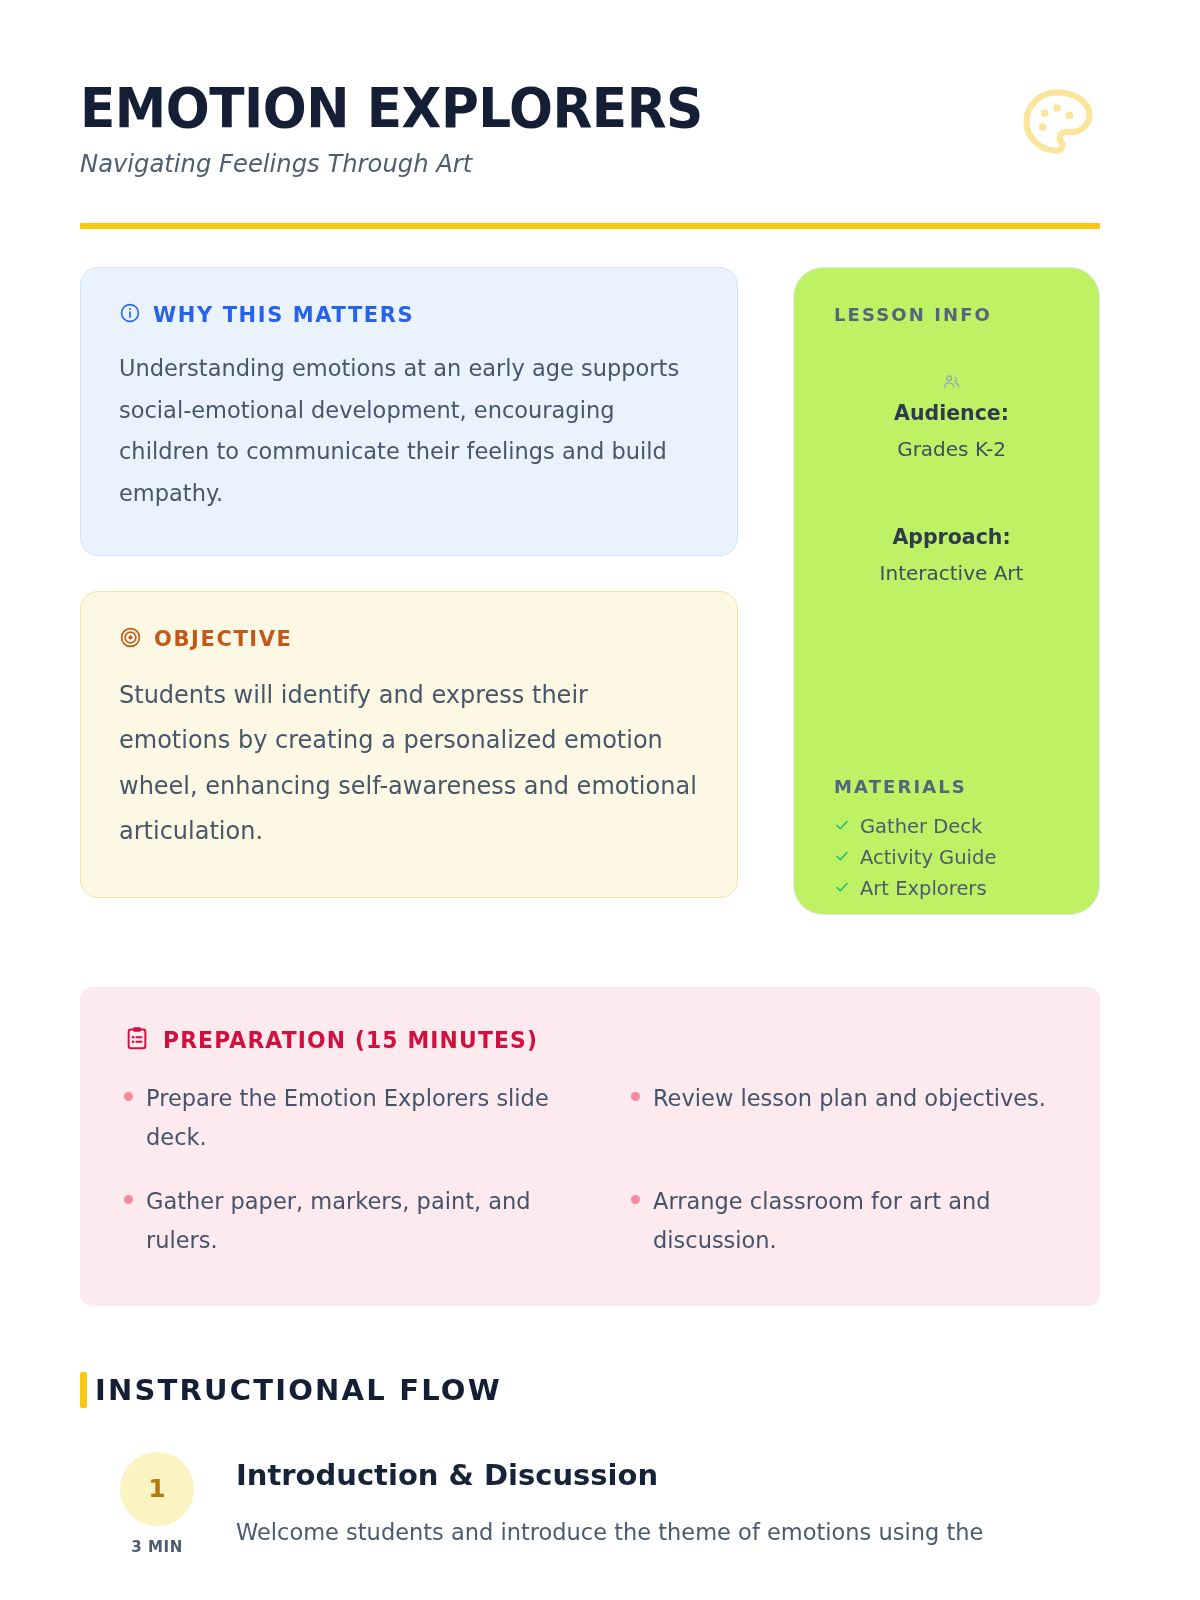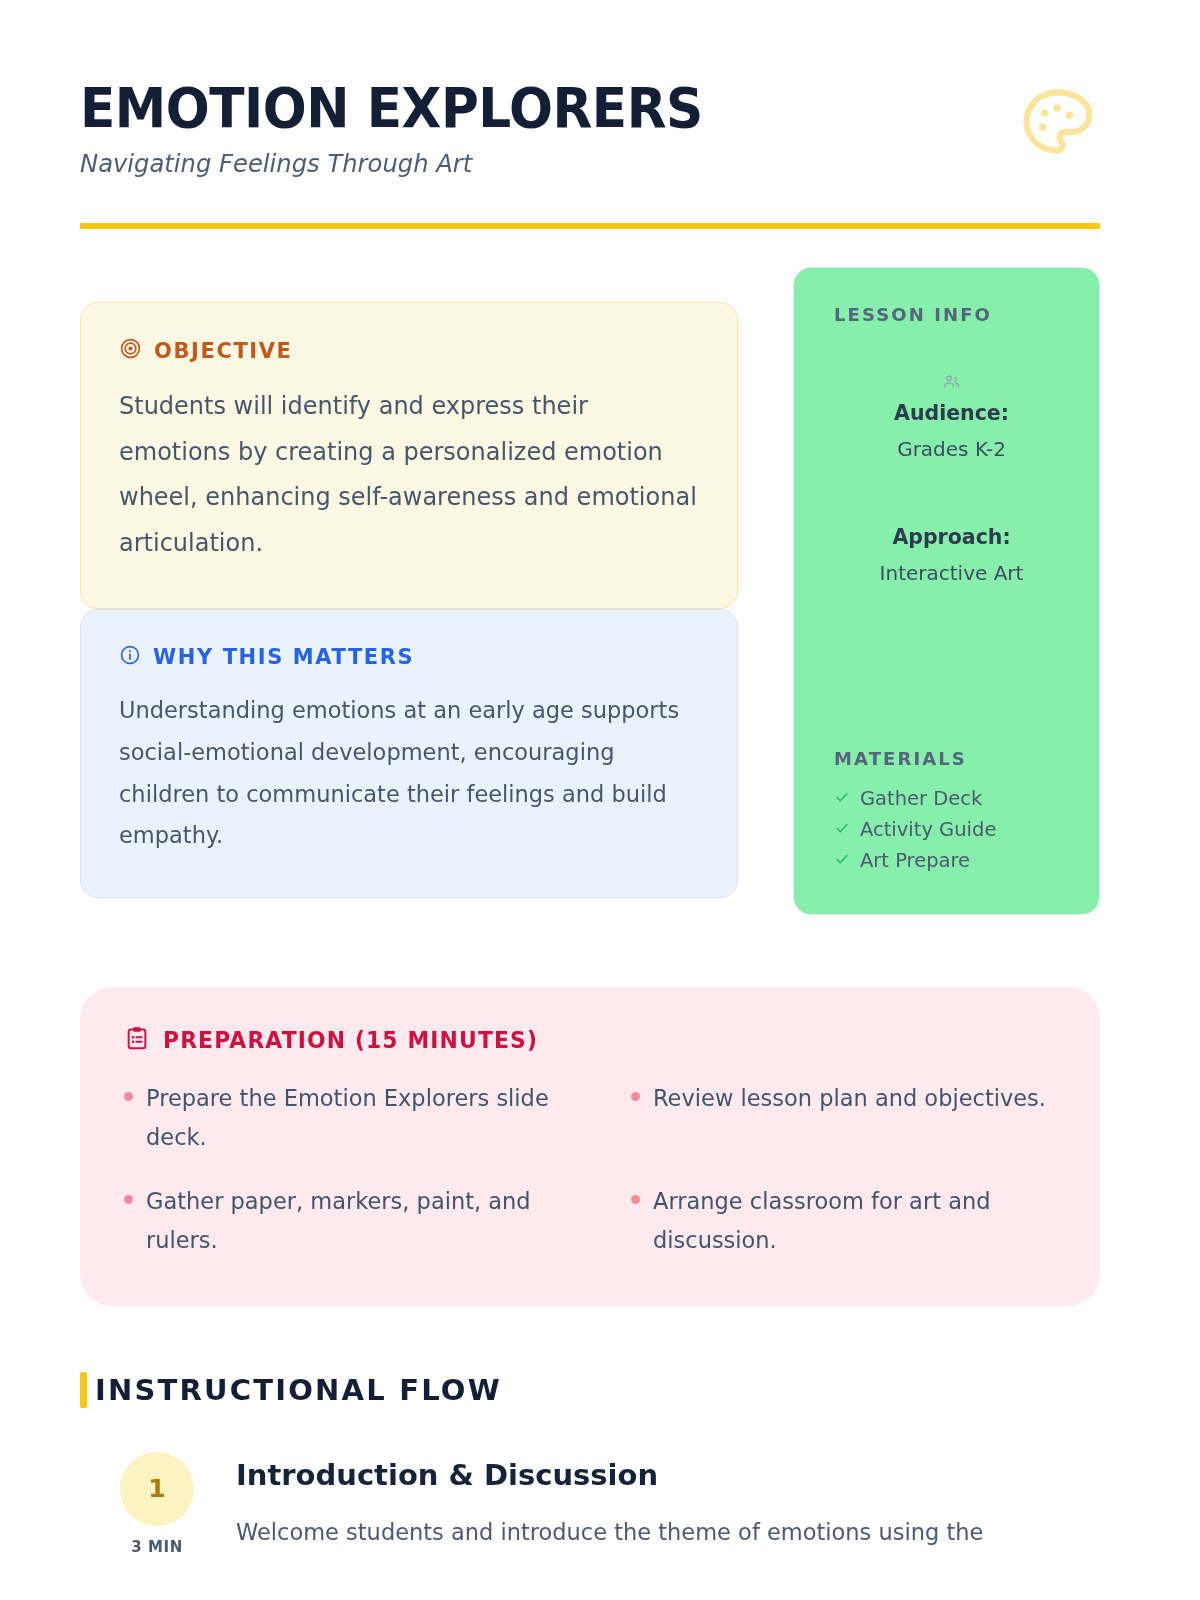--- a/index.html
+++ b/index.html
@@ -101,24 +101,24 @@
   .yellow-title { color: #c2581a; }
   .card-body {
     font-size: 22.5px;
     line-height: 1.85;
     color: #46566b;
   }
   .card-yellow .card-body { font-size: 24px; line-height: 1.9; }
 
   
   .panel {
-    background: #86efac;
+    background: #bef264;
     border: 1.5px solid #e3e9f2;
-    border-radius: 18px;
-    padding: 36px 26px 42px 26px;
+    border-radius: 30px;
+    padding: 36px 26px 14px 26px;
     box-sizing: border-box;
     min-height: 648px;
     display: flex;
     flex-direction: column;
   }
   .panel-title {
     font-size: 18px;
     font-weight: 700;
     letter-spacing: 2.1px;
     color: #55657c;
@@ -166,21 +166,21 @@
     gap: 10px;
     margin-top: 8px;
     padding-left: 14px;
   }
   .mat-text { font-size: 19.5px; color: #4b5a6e; }
 
   
   .prep {
     margin-top: 72px;
     background: #fdeaee;
-    border-radius: 32px;
+    border-radius: 12px;
     padding: 38px 44px 46px 44px;
     box-sizing: border-box;
     width: 1020px;
   }
   .prep-head {
     display: flex;
     align-items: center;
     gap: 13px;
     margin-bottom: 24px;
   }
@@ -302,47 +302,47 @@
       </svg>
     </div>
   </div>
 
   <div class="rule"></div>
 
   <div class="top-grid">
 
     <div class="col-left">
 
+      <div class="card card-blue">
+        <div class="card-head">
+          <span>
+            <svg width="22" height="22" viewBox="0 0 24 24" fill="none" stroke="#2563eb" stroke-width="1.8">
+              <circle cx="12" cy="12" r="9.2"></circle>
+              <line x1="12" y1="11" x2="12" y2="16.5" stroke-linecap="round"></line>
+              <circle cx="12" cy="7.6" r="1.05" fill="#2563eb" stroke="none"></circle>
+            </svg>
+          </span>
+          <span class="card-head-text blue-title">WHY THIS MATTERS</span>
+        </div>
+        <div class="card-body">Understanding emotions at an early age supports social-emotional development, encouraging children to communicate their feelings and build empathy.</div>
+      </div>
+
       <div class="card card-yellow">
         <div class="card-head">
           <span>
             <svg width="23" height="23" viewBox="0 0 24 24" fill="none" stroke="#c2581a" stroke-width="1.7">
               <circle cx="12" cy="12" r="9.3"></circle>
               <circle cx="12" cy="12" r="5.6"></circle>
               <circle cx="12" cy="12" r="2.1" fill="#c2581a" stroke="none"></circle>
             </svg>
           </span>
           <span class="card-head-text yellow-title">OBJECTIVE</span>
         </div>
         <div class="card-body">Students will identify and express their emotions by creating a personalized emotion wheel, enhancing self-awareness and emotional articulation.</div>
       </div>
-
-      <div class="card card-blue">
-        <div class="card-head">
-          <span>
-            <svg width="22" height="22" viewBox="0 0 24 24" fill="none" stroke="#2563eb" stroke-width="1.8">
-              <circle cx="12" cy="12" r="9.2"></circle>
-              <line x1="12" y1="11" x2="12" y2="16.5" stroke-linecap="round"></line>
-              <circle cx="12" cy="7.6" r="1.05" fill="#2563eb" stroke="none"></circle>
-            </svg>
-          </span>
-          <span class="card-head-text blue-title">WHY THIS MATTERS</span>
-        </div>
-        <div class="card-body">Understanding emotions at an early age supports social-emotional development, encouraging children to communicate their feelings and build empathy.</div>
-      </div>
     </div>
 
     <div class="col-right">
       <div class="panel">
 
         <div class="panel-title">LESSON INFO</div>
 
         <div class="info-row">
           <span class="info-icon">
             <svg width="19" height="19" viewBox="0 0 24 24" fill="none" stroke="#97a4b6" stroke-width="1.7" stroke-linecap="round" stroke-linejoin="round">
@@ -382,21 +382,21 @@
             </svg>
           </span>
           <span class="mat-text">Activity Guide</span>
         </div>
         <div class="mat-item">
           <span>
             <svg width="16" height="16" viewBox="0 0 24 24" fill="none" stroke="#22b866" stroke-width="2.2" stroke-linecap="round" stroke-linejoin="round">
               <polyline points="4.5,12.6 9.5,17.5 19.5,6.8"></polyline>
             </svg>
           </span>
-          <span class="mat-text">Art Prepare</span>
+          <span class="mat-text">Art Explorers</span>
         </div>
 
       </div>
     </div>
   </div>
 
   <div class="prep">
     <div class="prep-head">
       <span>
         <svg width="26" height="26" viewBox="0 0 24 24" fill="none" stroke="#d2103f" stroke-width="1.8" stroke-linecap="round" stroke-linejoin="round">

